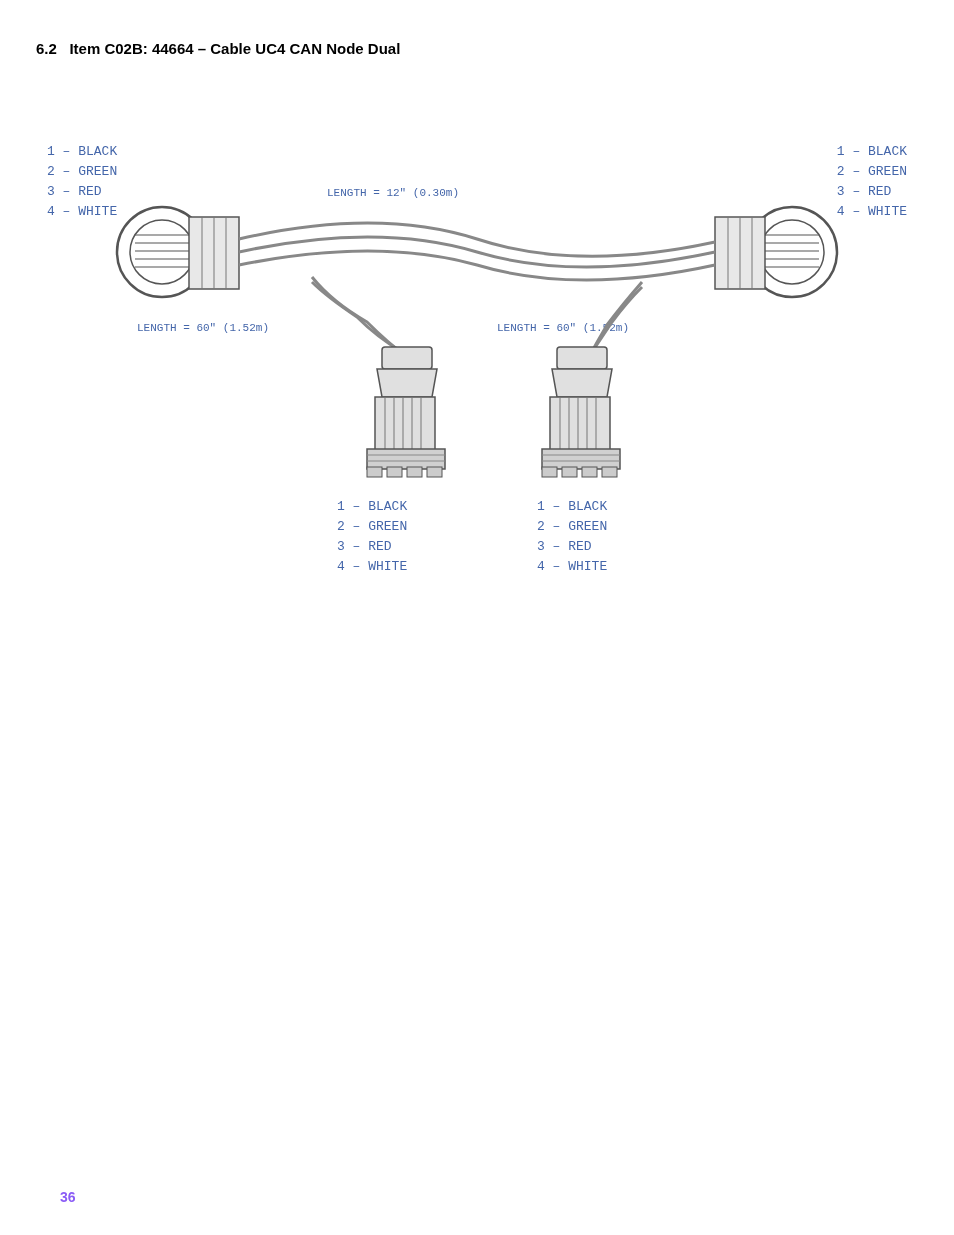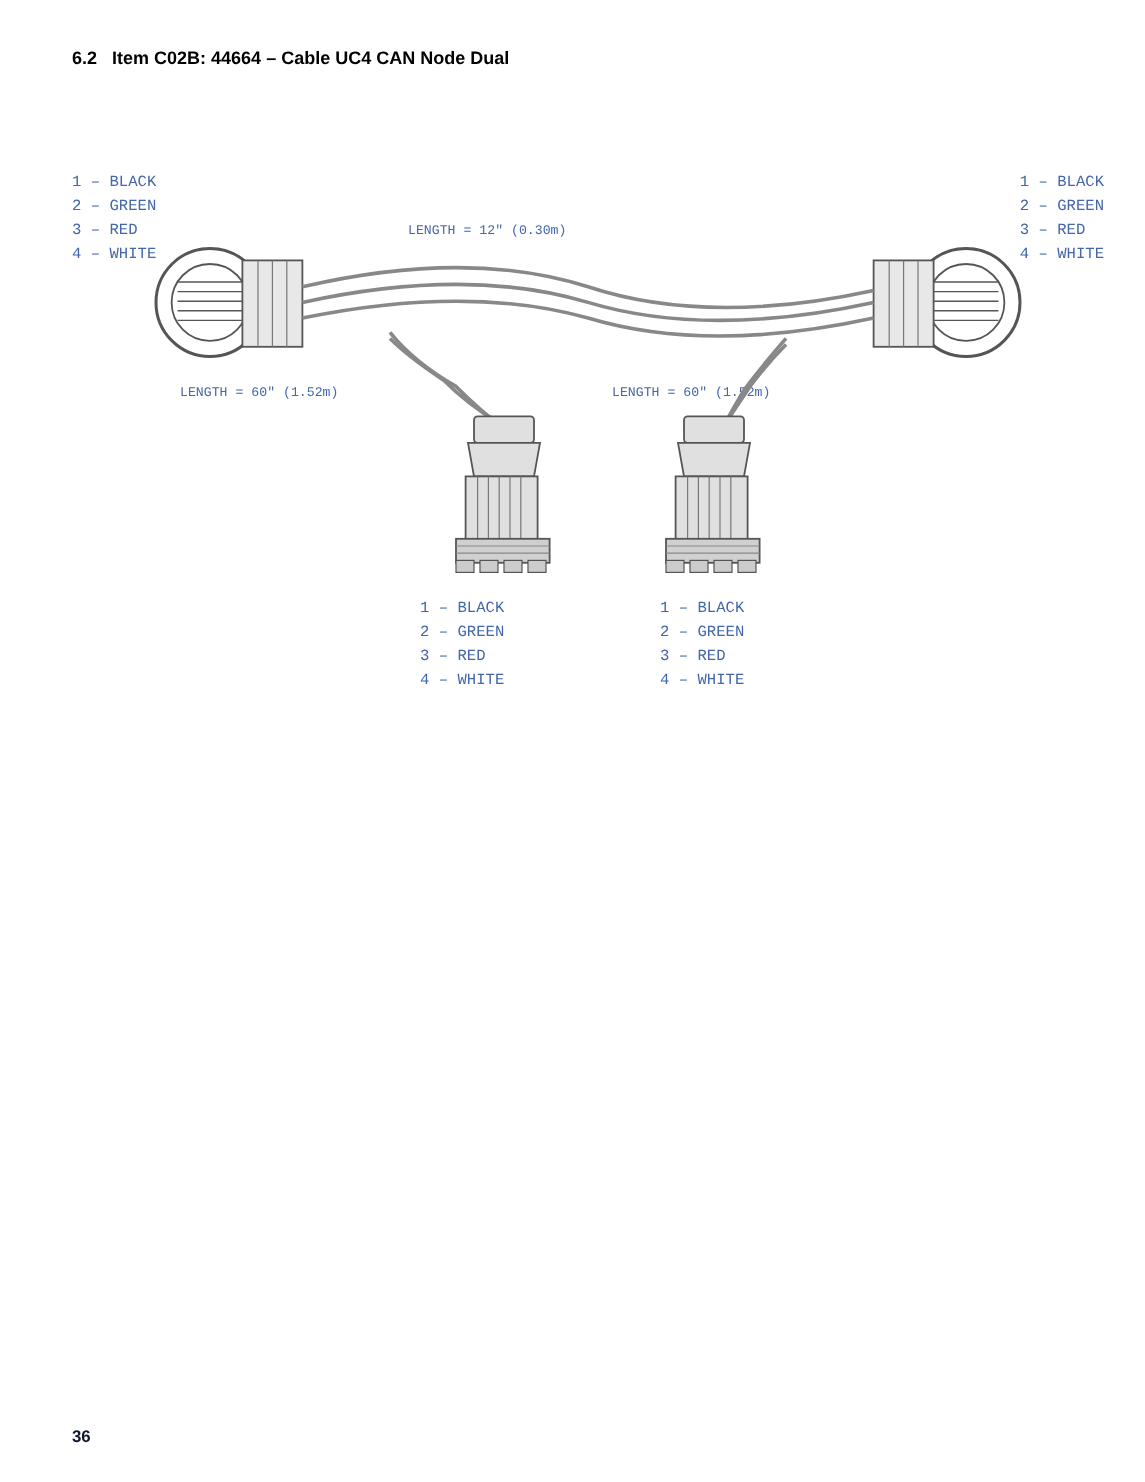--- a/index.html
+++ b/index.html
@@ -6,21 +6,21 @@
     body {
       width: 954px;
       min-height: 1235px;
       background: #ffffff;
       font-family: Arial, sans-serif;
       position: relative;
     }
     .page {
       width: 954px;
       min-height: 1235px;
-      padding: 40px 60px;
+      padding: 40px 36px;
       position: relative;
     }
     .section-title {
       font-size: 15px;
       font-weight: bold;
       margin-bottom: 30px;
       color: #000;
     }
     .section-title .num {
       font-weight: bold;
@@ -50,21 +50,21 @@
       left: 0;
       width: 100%;
       height: 100%;
     }
     .page-number {
       position: absolute;
       bottom: 30px;
       left: 60px;
       font-size: 14px;
       font-weight: bold;
-      color: #0f172a;
+      color: #8b5cf6;
     }
   </style>
 </head>
 <body>
 
 <div class="page">
   <div class="section-title">
     <span class="num">6.2</span>
     &nbsp;&nbsp;<span>Item C02B: 44664 – Cable UC4 CAN Node Dual</span>
   </div>

